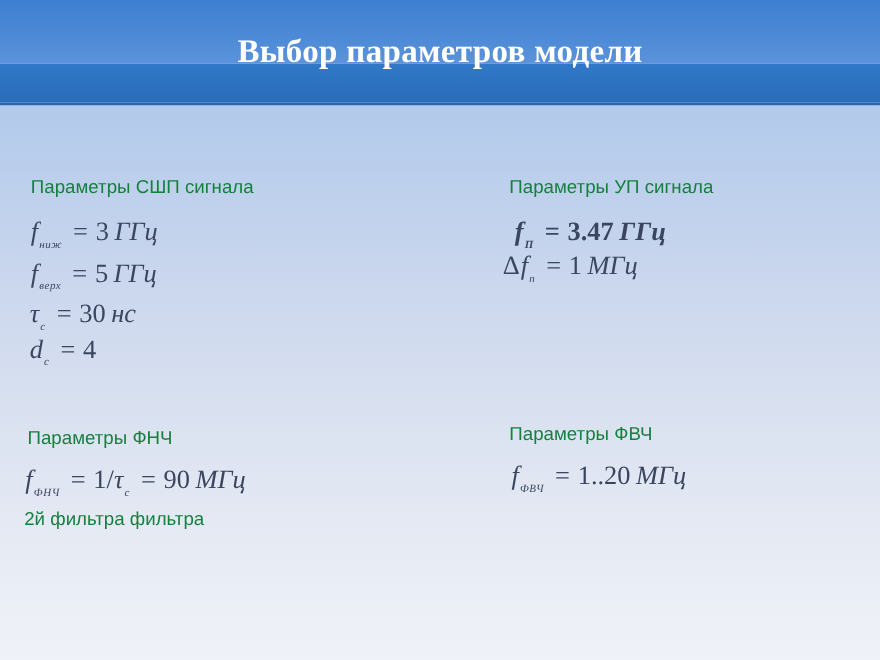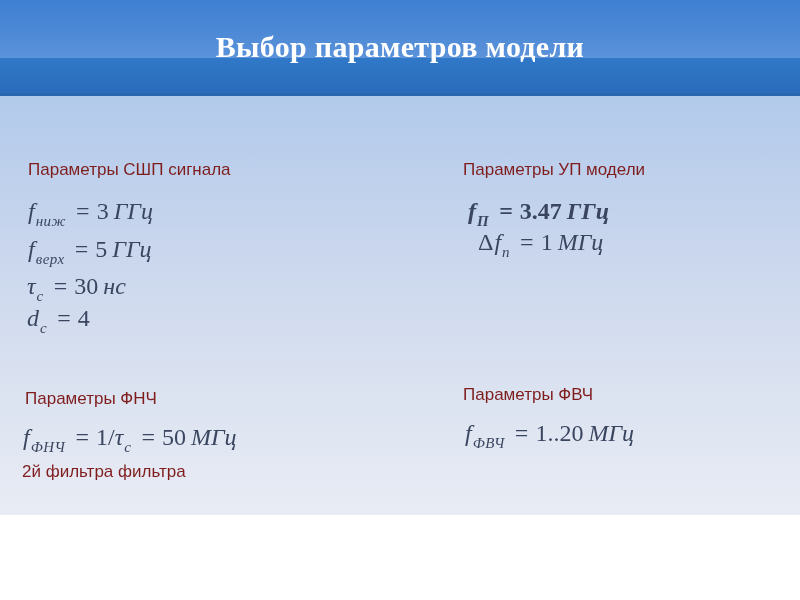--- a/index.html
+++ b/index.html
@@ -1,39 +1,39 @@
 <!DOCTYPE html>
 <html><head>
 <meta charset="utf-8">
 <style>
   html,body{margin:0;padding:0;background:#ffffff;}
   .slide{
-    position:relative;width:800px;height:515px;overflow:hidden;
+    position:relative;width:800px;height:600px;overflow:hidden;
     font-family:"Liberation Sans",sans-serif;background:#ffffff;
   }
   
   .band-top{position:absolute;left:0;top:0;width:100%;height:58px;
     background:linear-gradient(180deg,#3f7fd2 0%,#4c89d6 55%,#5c93da 100%);}
   .band-mid{position:absolute;left:0;top:58px;width:100%;height:35px;
     background:linear-gradient(180deg,#3078c8 0%,#2a6cba 100%);}
   .band-edge{position:absolute;left:0;top:93px;width:100%;height:3px;background:#2867ae;}
   
   .content{position:absolute;left:0;top:96px;width:100%;height:504px;
     background:linear-gradient(180deg,#b2caeb 0%,#c9d6ed 30%,#d9e1f0 55%,#e7ebf4 80%,#eff2f8 100%);}
   .title{
     position:absolute;left:0;top:30px;width:100%;text-align:center;margin:0;
     font-family:"Liberation Serif",serif;font-weight:bold;font-size:30px;line-height:34px;
     color:#ffffff;z-index:5;letter-spacing:.3px;
   }
   .abs{position:absolute;}
-  .heading,.note{font-size:17px;color:#7f1d1d;white-space:nowrap;}
+  .heading,.note{font-size:17px;color:#15803d;white-space:nowrap;}
   
   .fx{font-family:"Liberation Serif",serif;font-style:italic;font-size:24px;
       color:#3a4660;white-space:nowrap;line-height:28px;}
-  .fx .sub{font-size:15px;position:relative;top:7px;margin:0 3px 0 1px;letter-spacing:.5px;}
+  .fx .sub{font-size:10px;position:relative;top:7px;margin:0 3px 0 1px;letter-spacing:.5px;}
   .fx .eq{font-style:normal;margin:0 7px;}
   .fx .num{font-style:normal;}
   .fx .unit{margin-left:5px;}
   .fx .delta{font-style:normal;margin-right:1px;}
 </style>
 </head>
 <body>
 
 <div class="slide">
 
@@ -54,34 +54,34 @@
     <span>f</span><span class="sub">верх</span><span class="eq">=</span><span class="num">5</span><span class="unit">ГГц</span>
   </div>
   <div class="fx abs" style="left:27px;top:272px;">
     <span>τ</span><span class="sub">с</span><span class="eq">=</span><span class="num">30</span><span class="unit">нс</span>
   </div>
   <div class="fx abs" style="left:27px;top:304px;">
     <span>d</span><span class="sub">с</span><span class="eq">=</span><span class="num">4</span><span class="unit"></span>
   </div>
 
   <div class="abs" style="left:463px;top:160px;">
-    <div class="heading">Параметры УП модели</div>
+    <div class="heading">Параметры УП сигнала</div>
   </div>
   <div class="fx abs" style="left:468px;top:197px;font-weight:bold;">
     <span>f</span><span class="sub">П</span><span class="eq">=</span><span class="num">3.47</span><span class="unit">ГГц</span>
   </div>
-  <div class="fx abs" style="left:478px;top:228px;">
+  <div class="fx abs" style="left:457px;top:228px;">
     <span class="delta">Δ</span><span>f</span><span class="sub">п</span><span class="eq">=</span><span class="num">1</span><span class="unit">МГц</span>
   </div>
 
   <div class="abs" style="left:25px;top:389px;">
     <div class="heading">Параметры ФНЧ</div>
   </div>
   <div class="fx abs" style="left:23px;top:423px;">
-    <span>f</span><span class="sub">ФНЧ</span><span class="eq">=</span><span class="num">1/</span><span>τ</span><span class="sub">с</span><span class="eq">=</span><span class="num">50</span><span class="unit">МГц</span>
+    <span>f</span><span class="sub">ФНЧ</span><span class="eq">=</span><span class="num">1/</span><span>τ</span><span class="sub">с</span><span class="eq">=</span><span class="num">90</span><span class="unit">МГц</span>
   </div>
   <div class="note abs" style="left:22px;top:462px;">2й фильтра фильтра</div>
 
   <div class="abs" style="left:463px;top:385px;">
     <div class="heading">Параметры ФВЧ</div>
   </div>
   <div class="fx abs" style="left:465px;top:419px;">
     <span>f</span><span class="sub">ФВЧ</span><span class="eq">=</span><span class="num">1..20</span><span class="unit">МГц</span>
   </div>
 

